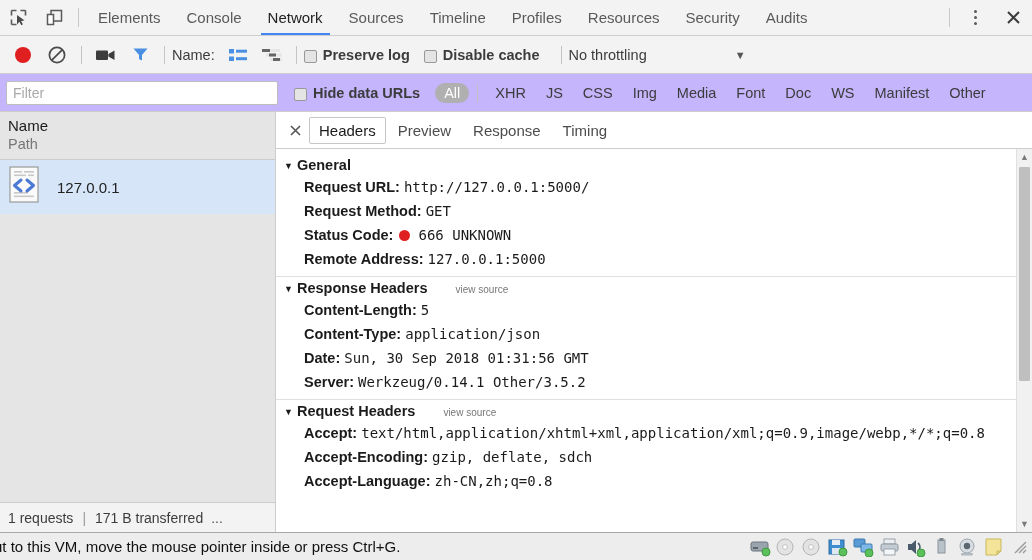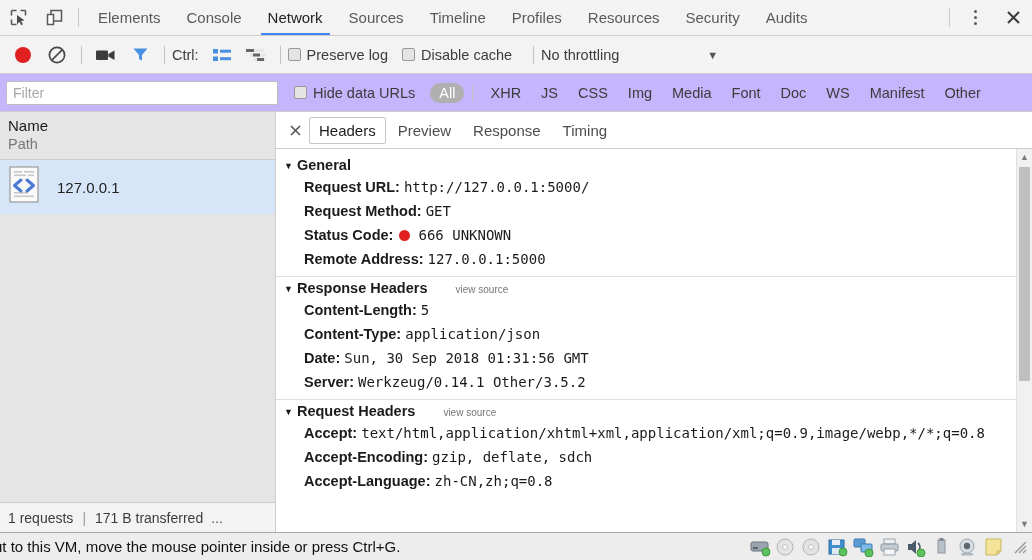--- a/index.html
+++ b/index.html
@@ -62,22 +62,22 @@
     display: flex; align-items: center;
     background: #f3f3f3;
     border-bottom: 1px solid #cdcdcd;
     padding: 0 6px;
     font-size: 14.5px; color: #3c3c3c;
   }
   .tool { display: flex; align-items: center; justify-content: center; width: 34px; height: 28px; cursor: pointer; }
   .vsep { width: 1px; height: 18px; background: #c4c4c4; margin: 0 7px; }
   .viewlbl { margin-right: 6px; color: #3c3c3c; }
   .cbox {
-    display: flex; align-items: center; cursor: pointer;
-    margin-right: 14px; white-space: nowrap;
+    display: flex; align-items: flex-end; cursor: pointer;
+    margin-right: 14px; white-space: nowrap; font-weight: bold;
   }
   .cbox .bx {
     width: 13px; height: 13px; margin-right: 6px;
     border: 1px solid #999; background: #e4e4e4; border-radius: 2px;
     display: inline-block;
   }
   .throttle { display: flex; align-items: center; cursor: pointer; }
   .throttle .arrow { margin-left: 88px; font-size: 11px; color: #555; }
 
   
@@ -320,21 +320,21 @@
         <rect x="1" y="3.5" width="12" height="9.5" rx="1" fill="#3c3c3c"></rect>
         <path d="M13.4 7 L19.5 3.5 L19.5 13 L13.4 9.5 Z" fill="#3c3c3c"></path>
       </svg>
     </div>
     <div class="tool">
       <svg width="19" height="19" viewBox="0 0 19 19">
         <path d="M2.5 3.5 h14 L11 10 v5.5 L8 14 v-4 Z" fill="#4a90e2"></path>
       </svg>
     </div>
     <div class="vsep"></div>
-    <span class="viewlbl">Ctrl:</span>
+    <span class="viewlbl">Name:</span>
     <div class="tool">
       <svg width="20" height="16" viewBox="0 0 20 16">
         <rect x="1" y="2" width="5" height="4.5" fill="#4a90e2"></rect>
         <rect x="8" y="2.7" width="11" height="3" fill="#4a90e2"></rect>
         <rect x="1" y="9.5" width="5" height="4.5" fill="#4a90e2"></rect>
         <rect x="8" y="10.2" width="11" height="3" fill="#4a90e2"></rect>
       </svg>
     </div>
     <div class="tool">
       <svg width="22" height="16" viewBox="0 0 22 16">

